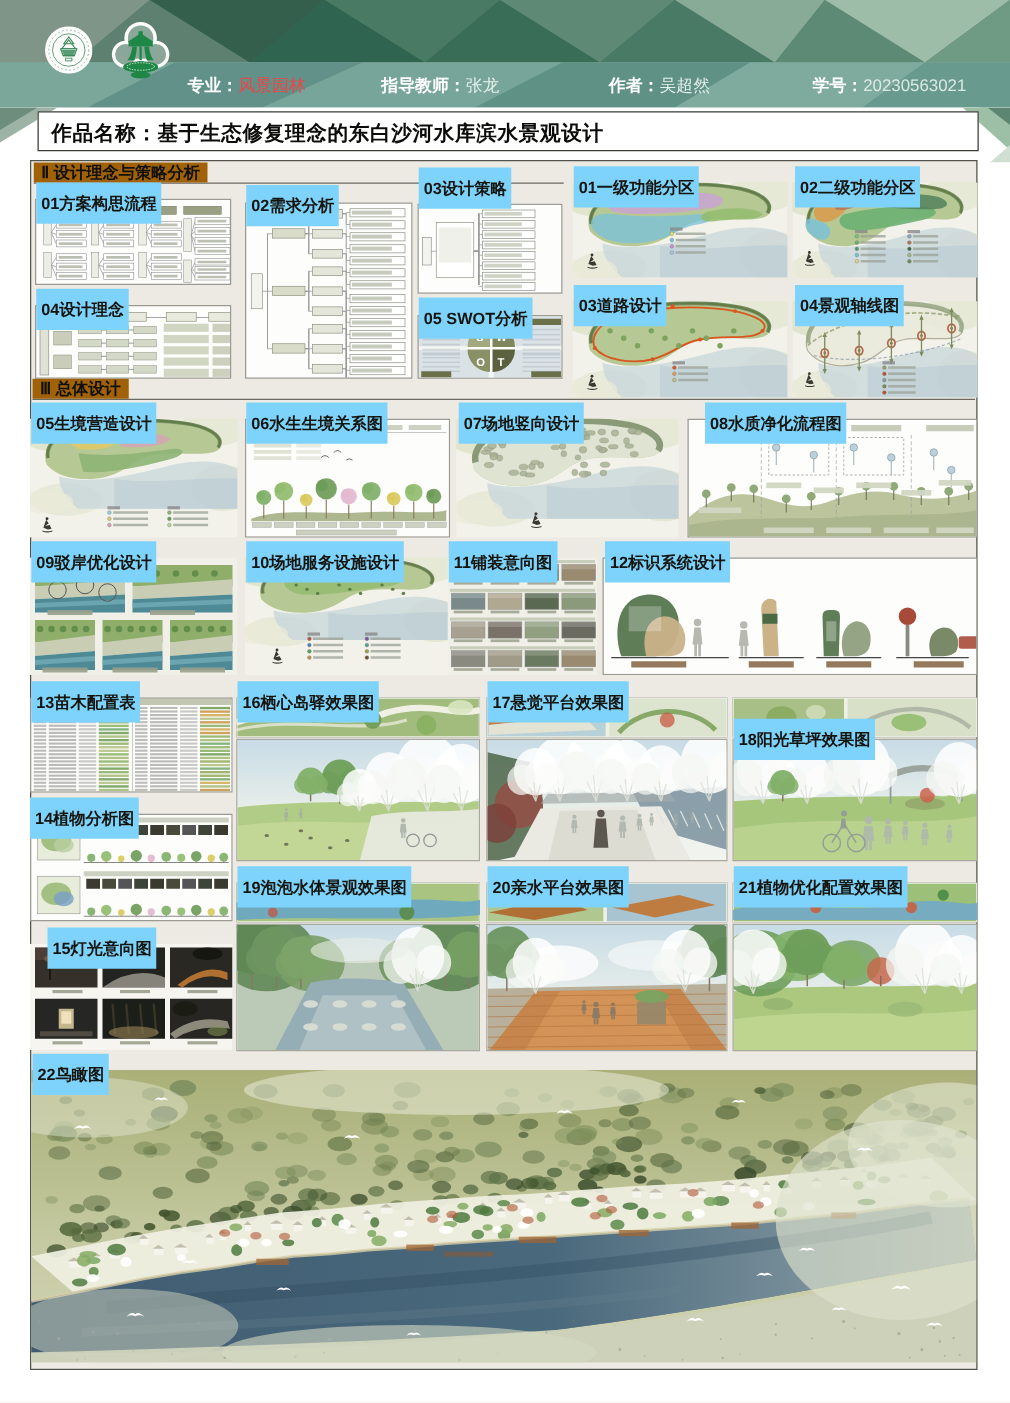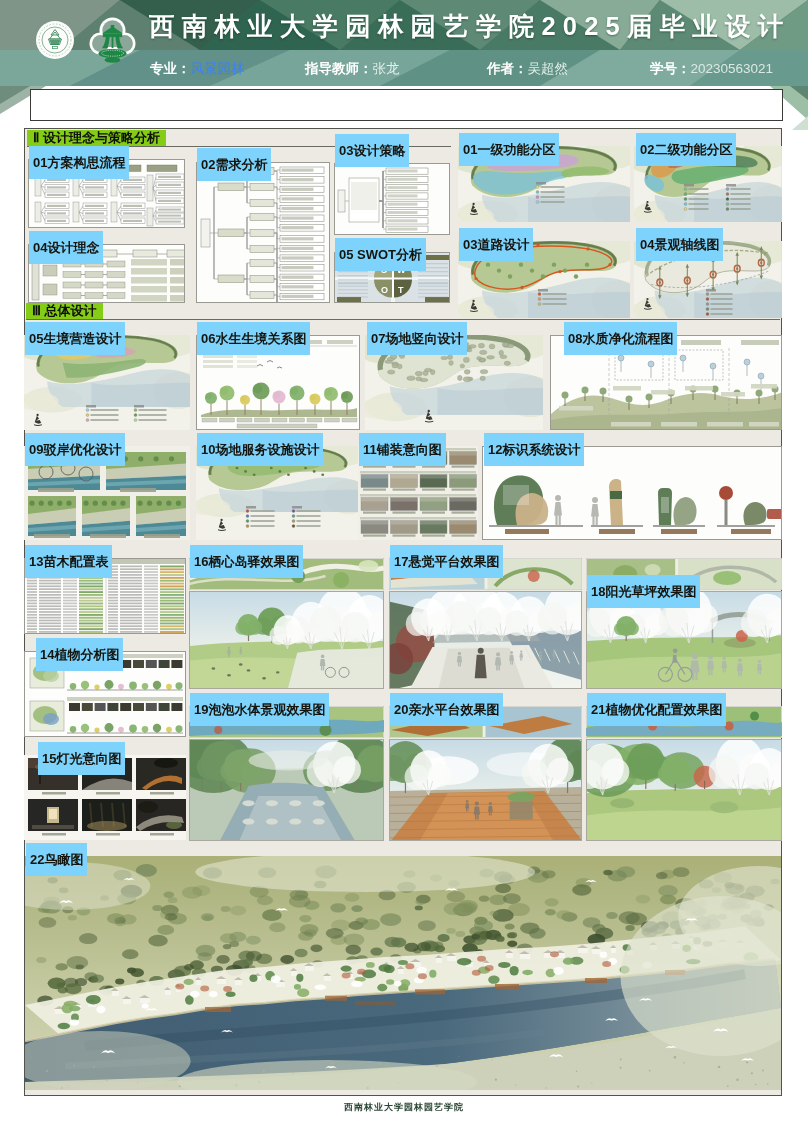--- a/index.html
+++ b/index.html
@@ -1,20 +1,20 @@
 <!DOCTYPE html>
 <html><head>
 <meta charset="utf-8">
 <style>
 *{margin:0;padding:0;box-sizing:border-box}
 body{width:808px;height:1122px;font-family:"Liberation Sans",sans-serif;background:#fff;position:relative;overflow:hidden}
 #page{position:absolute;left:0;top:0;width:808px;height:1122px}
 .abs{position:absolute}
 .lbl{position:absolute;background:#7dd3fc;color:#15150f;font-weight:bold;font-size:13px;line-height:13px;padding:10px 4px;white-space:nowrap;z-index:5}
-.sech{position:absolute;background:#84cc16;color:#10100c;font-weight:bold;font-size:13px;line-height:16px;padding:0 6px;white-space:nowrap;z-index:5}
+.sech{position:absolute;background:#a16207;color:#10100c;font-weight:bold;font-size:13px;line-height:16px;padding:0 6px;white-space:nowrap;z-index:5}
 .panel{position:absolute;background:#fdfdfb;border:1px solid #9a9a92}
 svg{display:block}
 </style>
 </head>
 <body>
 <div id="page">
 
 <svg class="abs" style="left:0;top:0" width="808" height="86">
 <rect width="808" height="50" fill="#48735f"></rect>
 <polygon points="0,0 120,0 60,50 0,50" fill="#7e9587"></polygon>
@@ -69,36 +69,36 @@
 <rect x="14.8" y="16.5" width="19.4" height="3.6"></rect>
 <path d="M17.8,20.1 C17.4,25 15.8,29 13.8,31.2 L19.4,31.2 C20.8,27.6 21.4,23.4 21.5,20.1 Z"></path>
 <path d="M31.2,20.1 C31.6,25 33.2,29 35.2,31.2 L29.6,31.2 C28.2,27.6 27.6,23.4 27.5,20.1 Z"></path>
 <rect x="23.6" y="20.1" width="1.8" height="11"></rect>
 </g>
 <ellipse cx="24.5" cy="36.5" rx="14" ry="4.6" fill="#1e8745"></ellipse>
 <ellipse cx="24.5" cy="36.2" rx="11" ry="3" fill="none" stroke="#ffffff" stroke-width="0.6" stroke-dasharray="1.2,1"></ellipse>
 <ellipse cx="24.5" cy="43" rx="8" ry="2.8" fill="#1e8745"></ellipse>
 </svg>
 
-<div class="abs" style="left:149px;top:9px;width:659px;color:#fff;font-weight:bold;font-size:25.5px;letter-spacing:7.2px;white-space:nowrap;text-shadow:0 1px 2px rgba(0,40,25,.45)">西南林业大学园林园艺学院2025届毕业设计</div>
-
-<div class="abs" style="left:150px;top:60px;font-size:13.5px;color:#fff;white-space:nowrap"><b>专业：</b><span style="color:#3b82f6">风景园林</span></div>
+
+<div class="abs" style="left:150px;top:60px;font-size:13.5px;color:#fff;white-space:nowrap"><b>专业：</b><span style="color:#ef4444">风景园林</span></div>
 <div class="abs" style="left:305px;top:60px;font-size:13.5px;color:#fff;white-space:nowrap"><b>指导教师：</b><span style="color:#e3efe9">张龙</span></div>
 <div class="abs" style="left:487px;top:60px;font-size:13.5px;color:#fff;white-space:nowrap"><b>作者：</b><span style="color:#e3efe9">吴超然</span></div>
 <div class="abs" style="left:650px;top:60px;font-size:13.5px;color:#fff;white-space:nowrap"><b>学号：</b><span style="color:#dce9e3">20230563021</span></div>
 
 <svg class="abs" style="left:0;top:86px" width="808" height="44">
 <polygon points="0,0 46,0 0,28" fill="#9db3a6"></polygon>
 <polygon points="0,0 30,0 0,18" fill="#6e8d7d"></polygon>
 <polygon points="784,0 808,0 808,30" fill="#5d8672"></polygon>
 <polygon points="790,0 808,14 808,34 770,0" fill="#9dbfa6"></polygon>
 <polygon points="808,30 808,44 792,44" fill="#cfe0d2"></polygon>
 </svg>
 
 <div class="abs" style="left:30px;top:89px;width:753px;height:32px;background:#fff;border:1.8px solid #3a3a36;z-index:2"></div>
+<div class="abs" style="left:41px;top:96px;font-size:16.5px;font-weight:bold;color:#0c0c0a;letter-spacing:.5px;z-index:3">作品名称：基于生态修复理念的东白沙河水库滨水景观设计</div>
 
 <div class="abs" style="left:24px;top:128px;width:758px;height:968px;border:1.6px solid #53534d;background:#eceae2"></div>
 
 <div class="sech" style="left:27px;top:130px">Ⅱ 设计理念与策略分析</div>
 <div class="abs" style="left:27px;top:146px;width:424px;height:1px;background:#6a6a62"></div>
 
 <div class="sech" style="left:26px;top:303px">Ⅲ 总体设计</div>
 <div class="abs" style="left:26px;top:319px;width:754px;height:1px;background:#6a6a62"></div>
 
 <div class="panel" style="left:28px;top:159px;width:157px;height:69px"></div>
@@ -1493,21 +1493,21 @@
       <rect x="72" y="78" width="24" height="2.5" fill="#9aa08c" opacity="0.9"></rect>
       <rect x="112" y="44" width="50" height="32" fill="#282622"></rect>
       <path d="M112,72 Q132,56 158,62 L160,68 Q134,64 116,76 Z" fill="#d0ccb8" opacity="0.6" stroke="none"></path>
       <ellipse cx="124" cy="52" rx="10" ry="6" fill="#1a1c12" opacity="0.9"></ellipse>
       <ellipse cx="150" cy="70" rx="8" ry="4" fill="#88a058" opacity="0.5"></ellipse>
       <rect x="126" y="78" width="24" height="2.5" fill="#9aa08c" opacity="0.9"></rect>
     </svg>
 
 <div class="lbl" style="left:25px;top:545px">13苗木配置表</div>
 
-<div class="lbl" style="left:36px;top:638px">14植物分析图</div>
+<div class="lbl" style="left:24px;top:638px">14植物分析图</div>
 
 <div class="lbl" style="left:38px;top:742px">15灯光意向图</div>
 
 <svg class="abs" style="left:189px;top:558px;z-index:1;" width="195" height="32">
       <rect x="0" y="0" width="195" height="32" fill="#eef0e4" stroke="#999" stroke-width="0.6"></rect>
       <rect x="1" y="1" width="193" height="30" fill="#a2bc7e"></rect>
       <path d="M0,20 C39.0,6 87.75,26 120.9,12 C156.0,2 175.5,16 195,10" fill="none" opacity="1" stroke="#f0f0e4" stroke-width="5"></path>
       <path d="M0,26 C48.75,14 97.5,30 136.5,18" fill="none" opacity="0.8" stroke="#e8e8da" stroke-width="2.5"></path>
       <circle cx="62.4" cy="14" r="6" fill="#c85038" opacity="0.8"></circle>
       <circle cx="109.20000000000002" cy="18" r="7" fill="#6a9a50" opacity="0.9"></circle>
@@ -2483,14 +2483,13 @@
       <g transform="translate(580,160) scale(1.1)">
         <path d="M0,4.5 Q3.5,0.5 6,2.8 Q8.5,0.5 12,4.5 Q8.5,2.8 6,4.2 Q3.5,2.8 0,4.5 Z" fill="#ffffff"></path>
       </g>
       <g transform="translate(640,188) scale(1)">
         <path d="M0,4.5 Q3.5,0.5 6,2.8 Q8.5,0.5 12,4.5 Q8.5,2.8 6,4.2 Q3.5,2.8 0,4.5 Z" fill="#ffffff"></path>
       </g>
     </svg>
 
 <div class="lbl" style="left:26px;top:843px">22鸟瞰图</div>
 
-<div class="abs" style="left:0;top:1101px;width:808px;text-align:center;font-size:9px;font-weight:bold;color:#2e4838;letter-spacing:1px">西南林业大学园林园艺学院</div>
 </div>
 
 </body></html>

